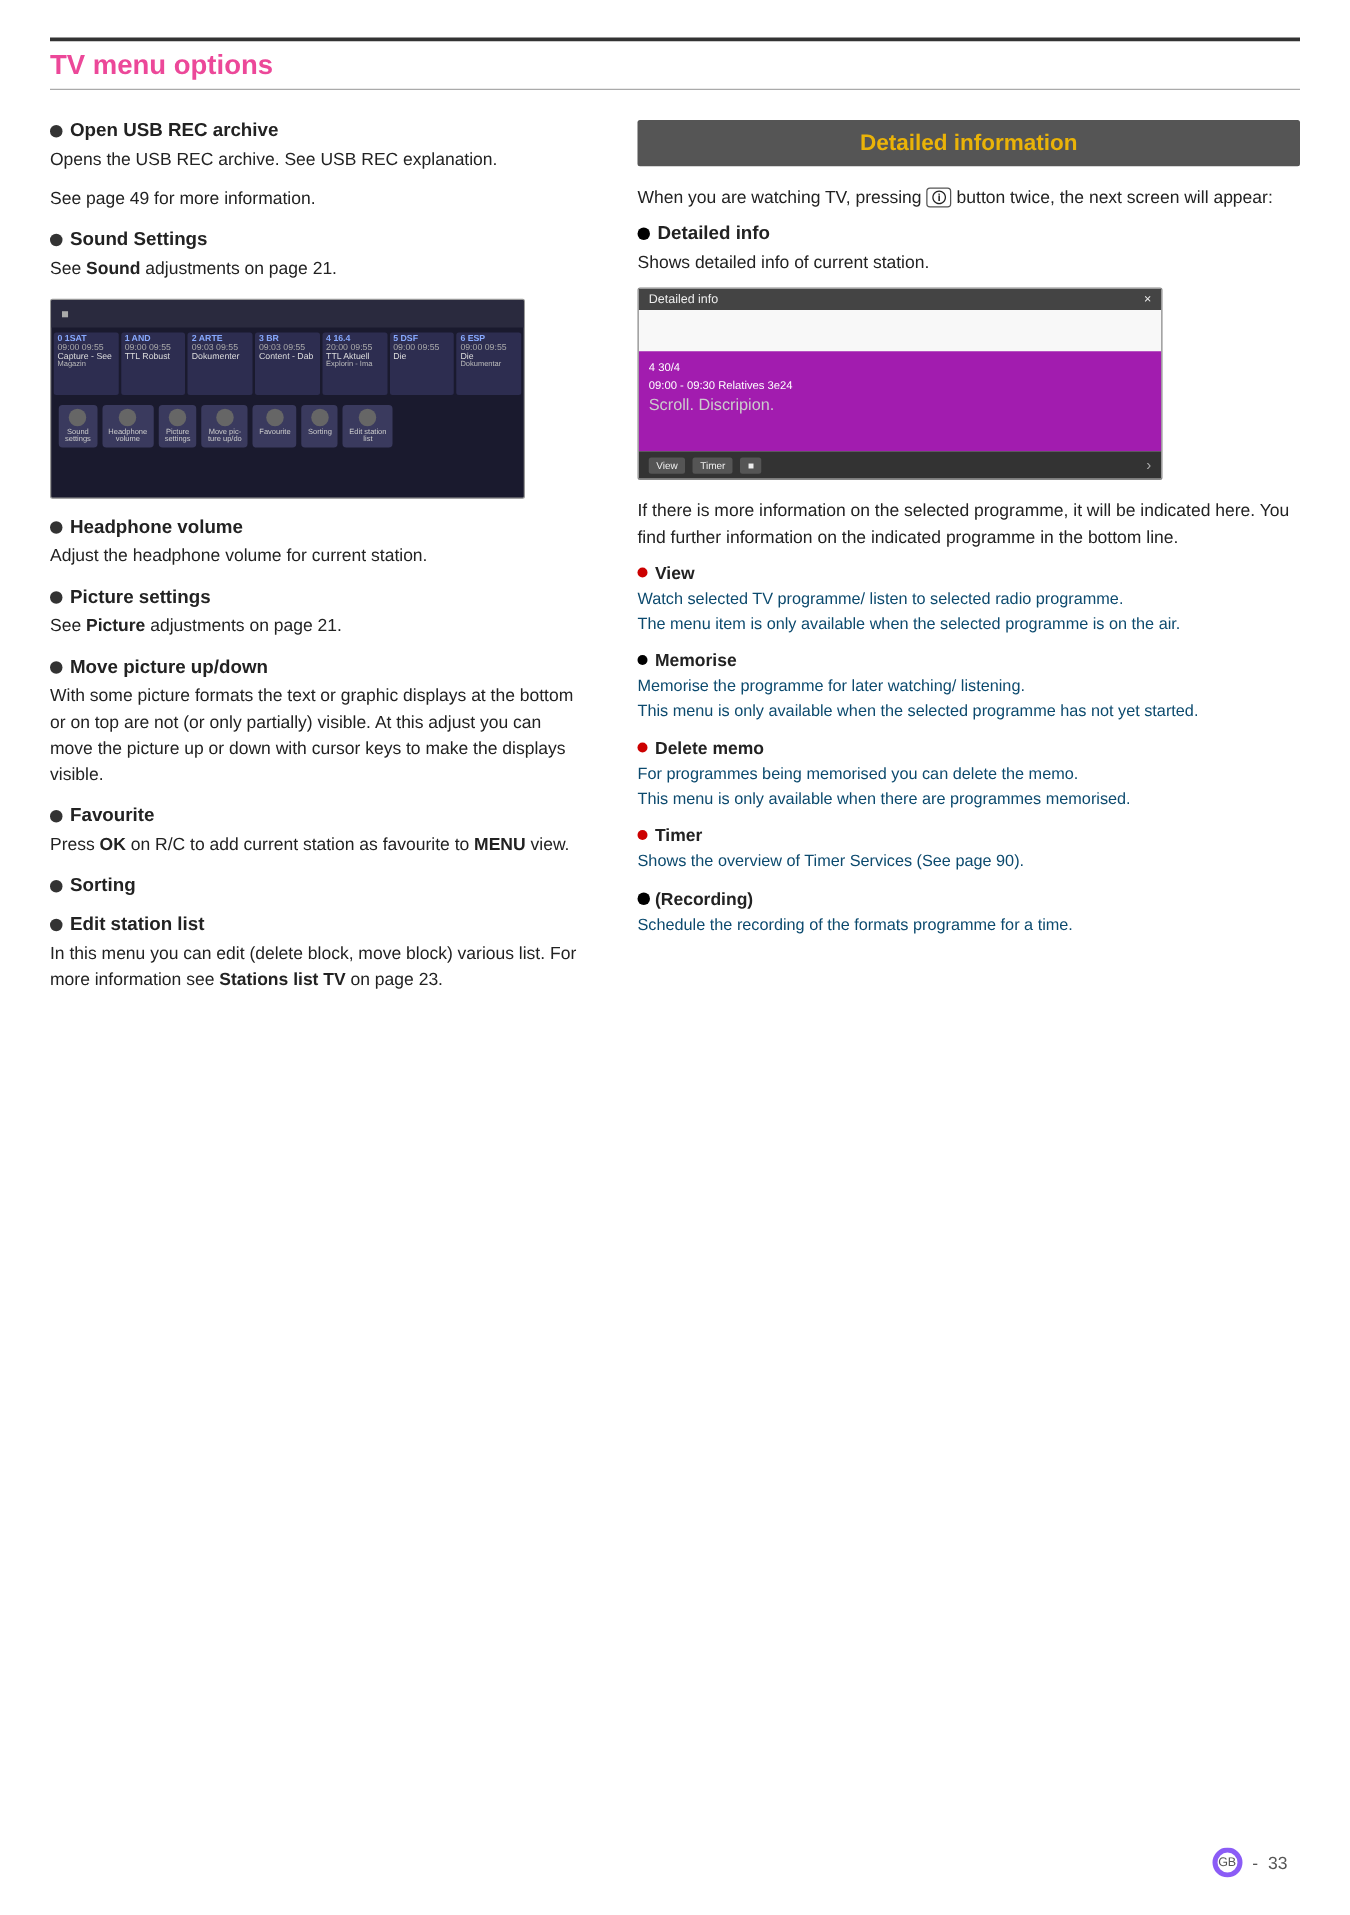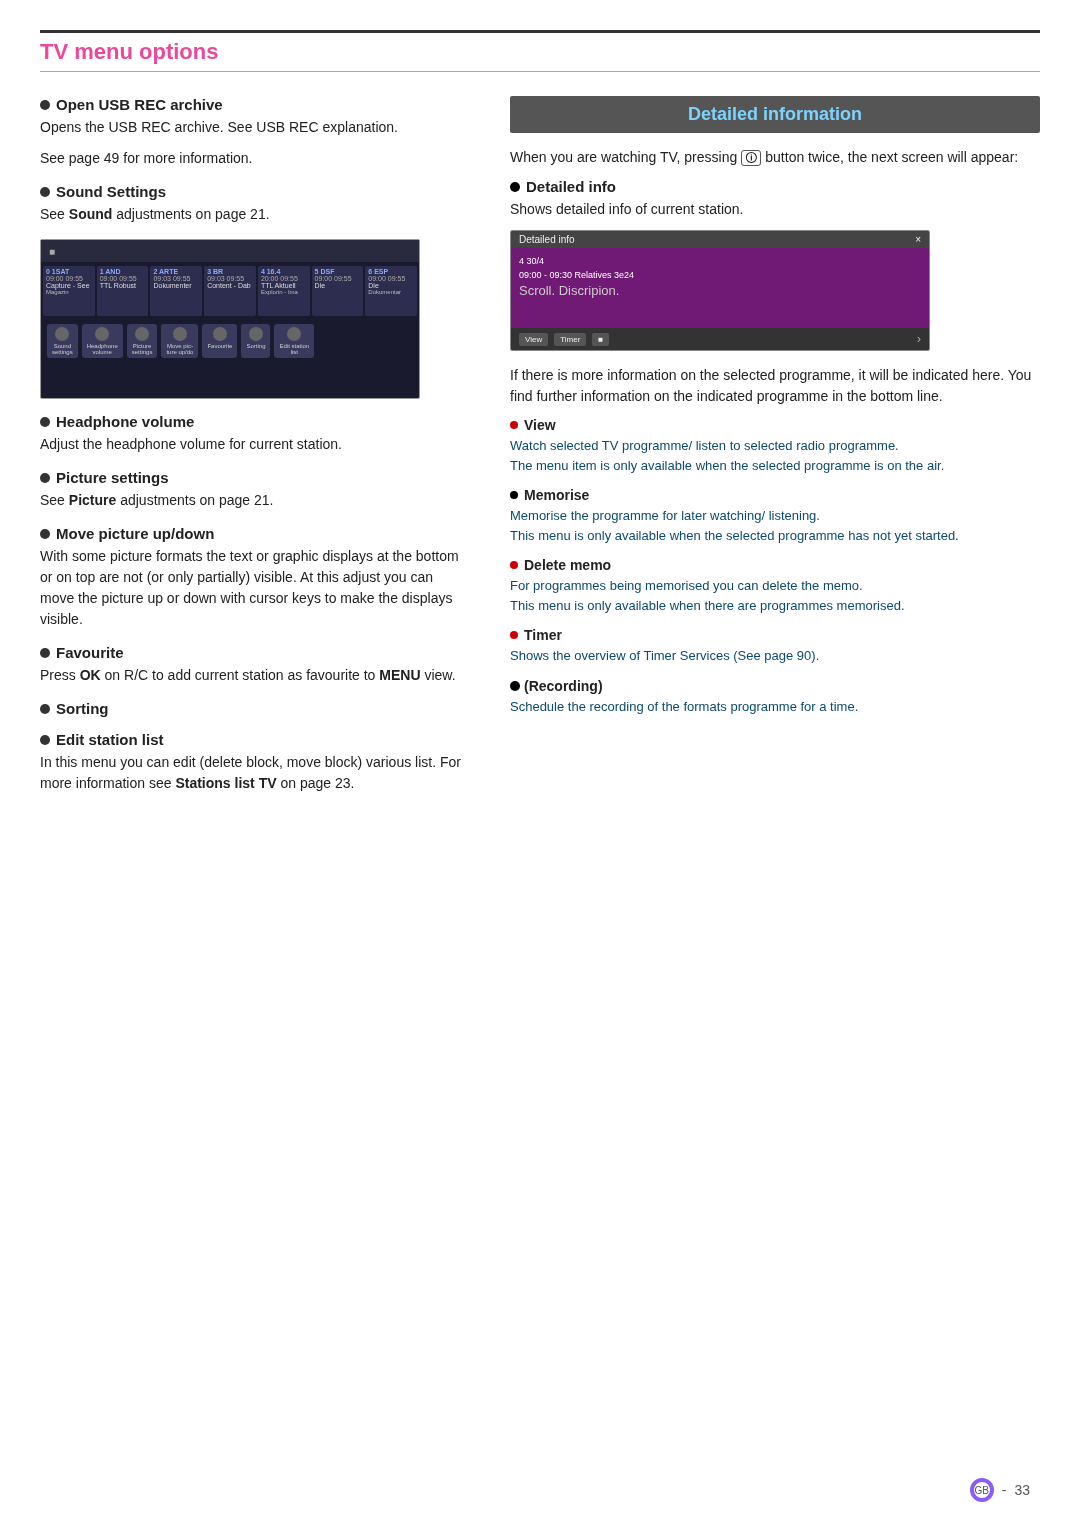--- a/index.html
+++ b/index.html
@@ -139,21 +139,21 @@
       margin: 0 auto 2px;
     }
     .tv-bottom-icon .icon-label {
       color: #ccc;
       font-size: 6px;
     }
 
     
     .detailed-info-header {
       background: #555;
-      color: #7dd3fc;
+      color: #eab308;
       text-align: center;
       font-size: 18px;
       font-weight: bold;
       padding: 8px 16px;
       margin-bottom: 14px;
       border-radius: 2px;
     }
 
     
     .detailed-info-screen {
@@ -168,23 +168,24 @@
     .dis-titlebar {
       background: #444;
       color: #eee;
       font-size: 10px;
       padding: 3px 8px;
       display: flex;
       justify-content: space-between;
       align-items: center;
     }
     .dis-content {
-      background: #701a75;
+      background: #a21caf;
       min-height: 80px;
       padding: 6px 8px;
+      margin-top: 33px;
     }
     .dis-content .ch-info {
       color: #fff;
       font-size: 9px;
       line-height: 1.6;
     }
     .dis-content .prog-desc {
       color: #ccc;
       font-size: 13px;
     }

